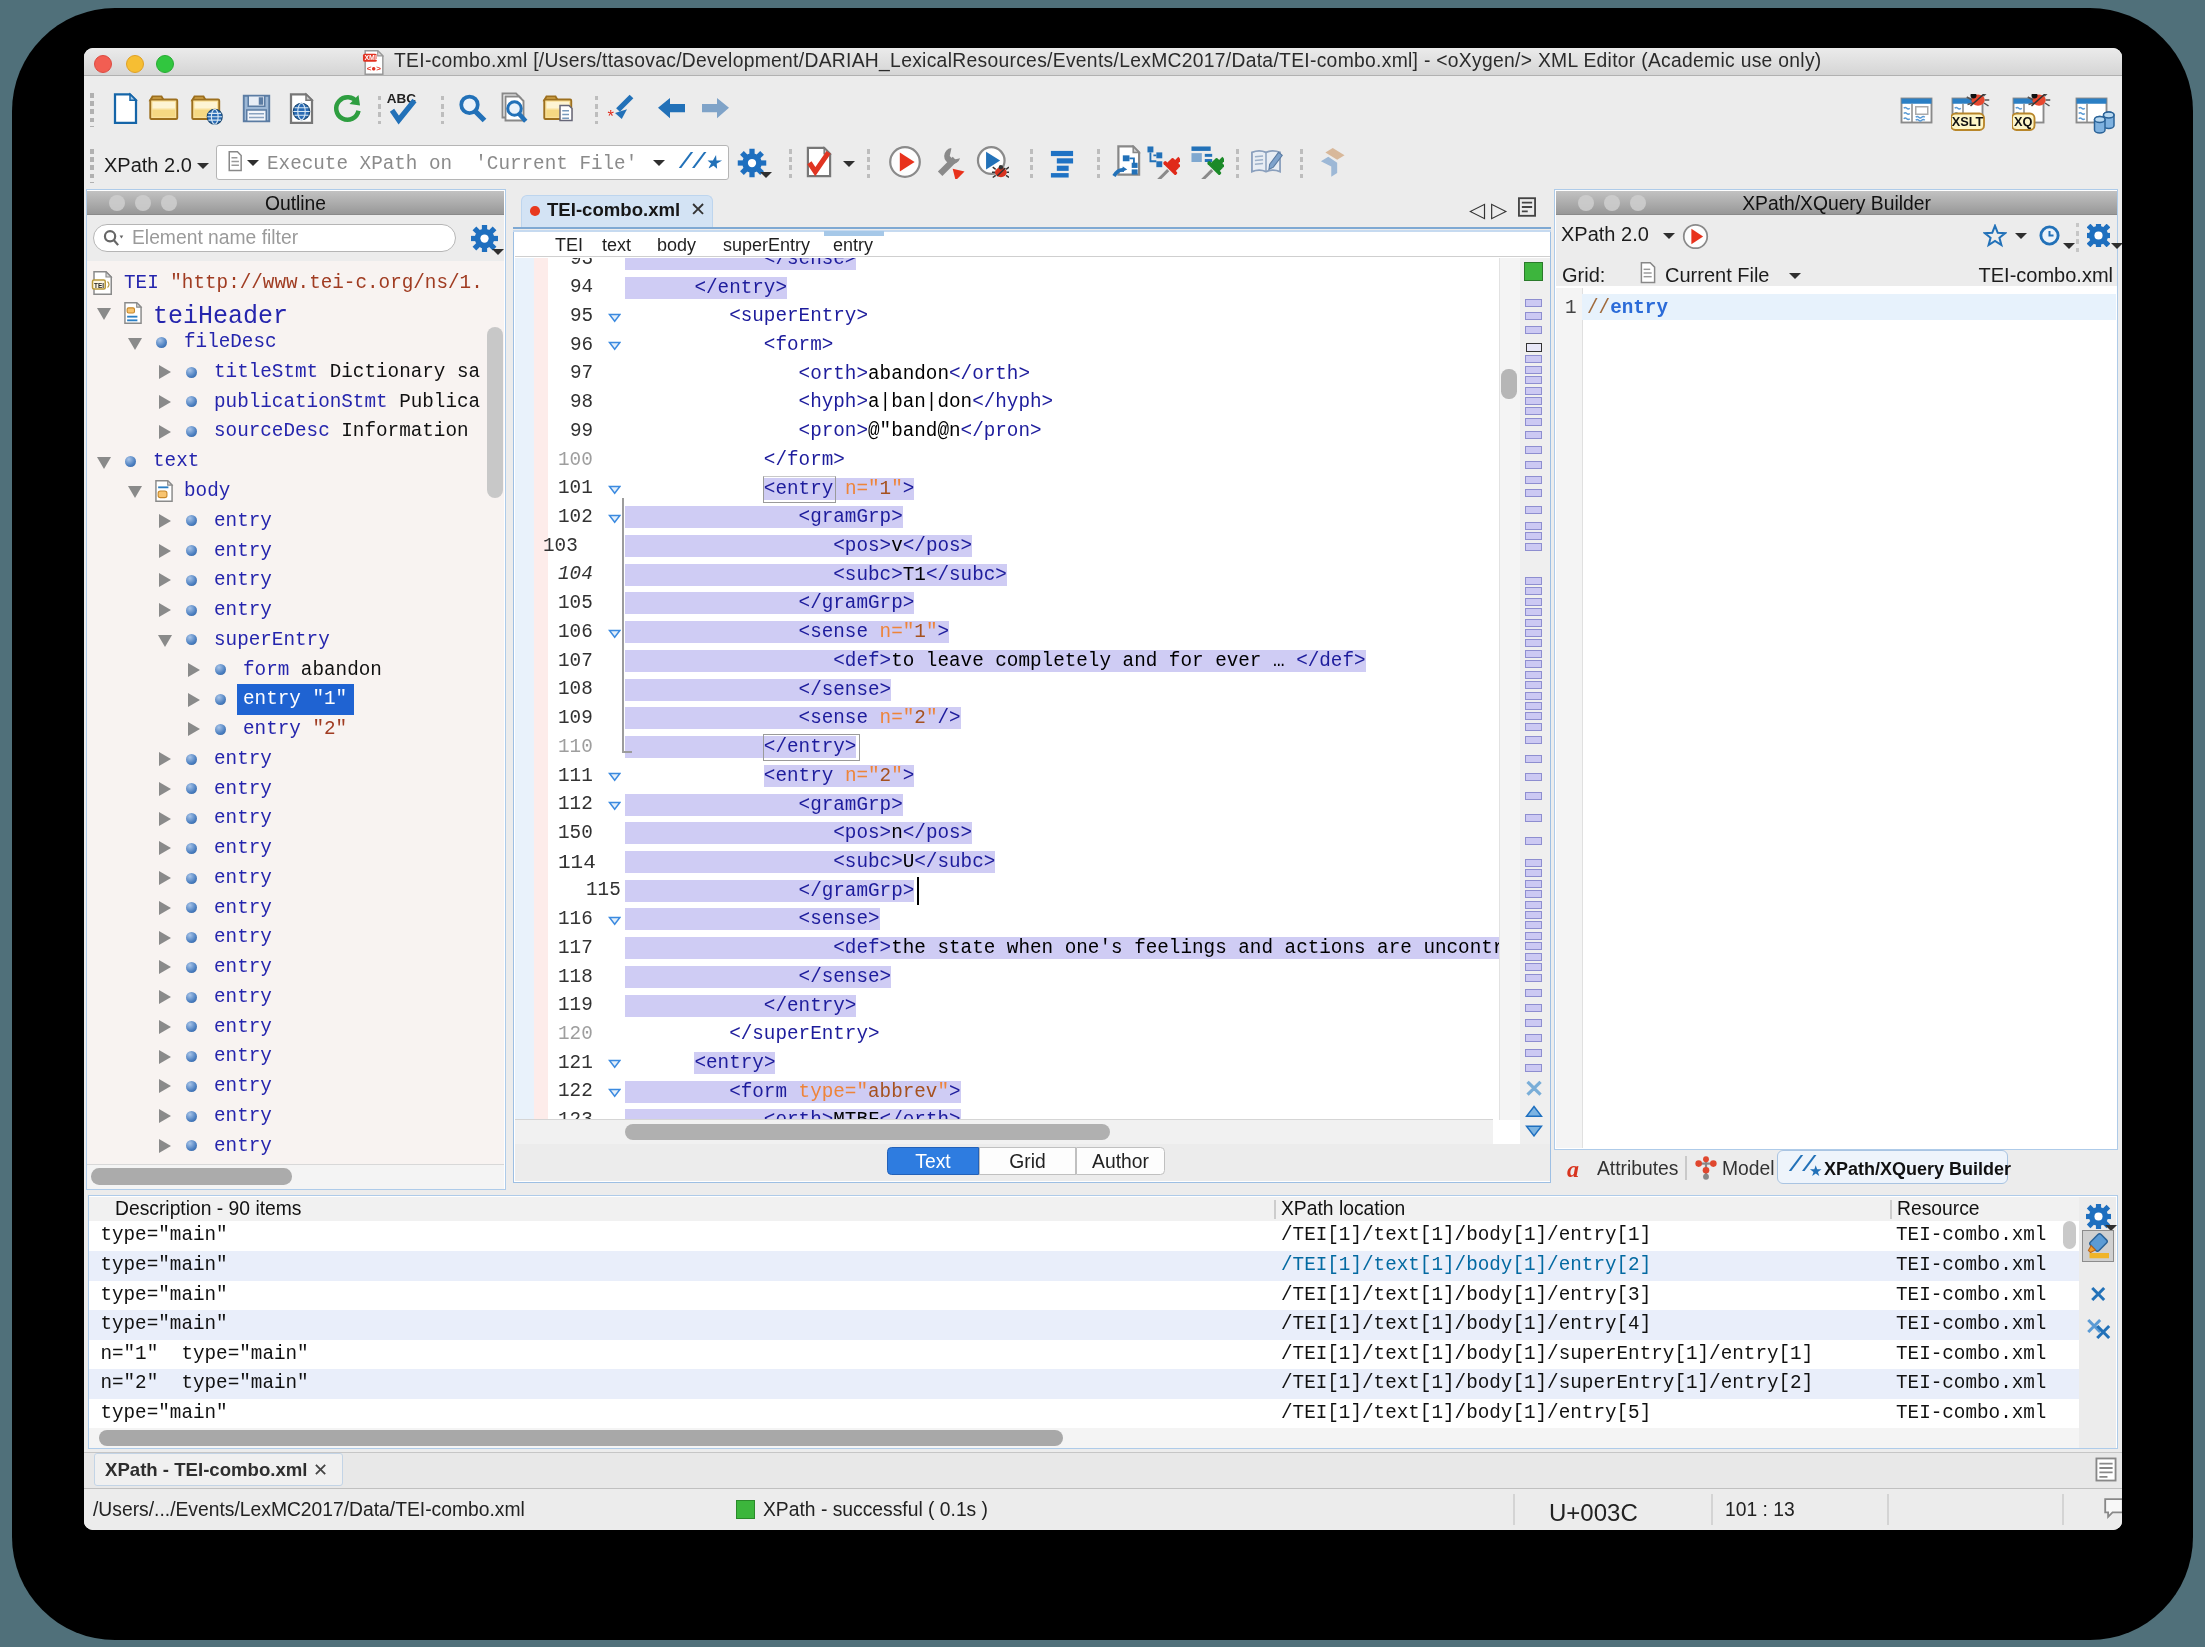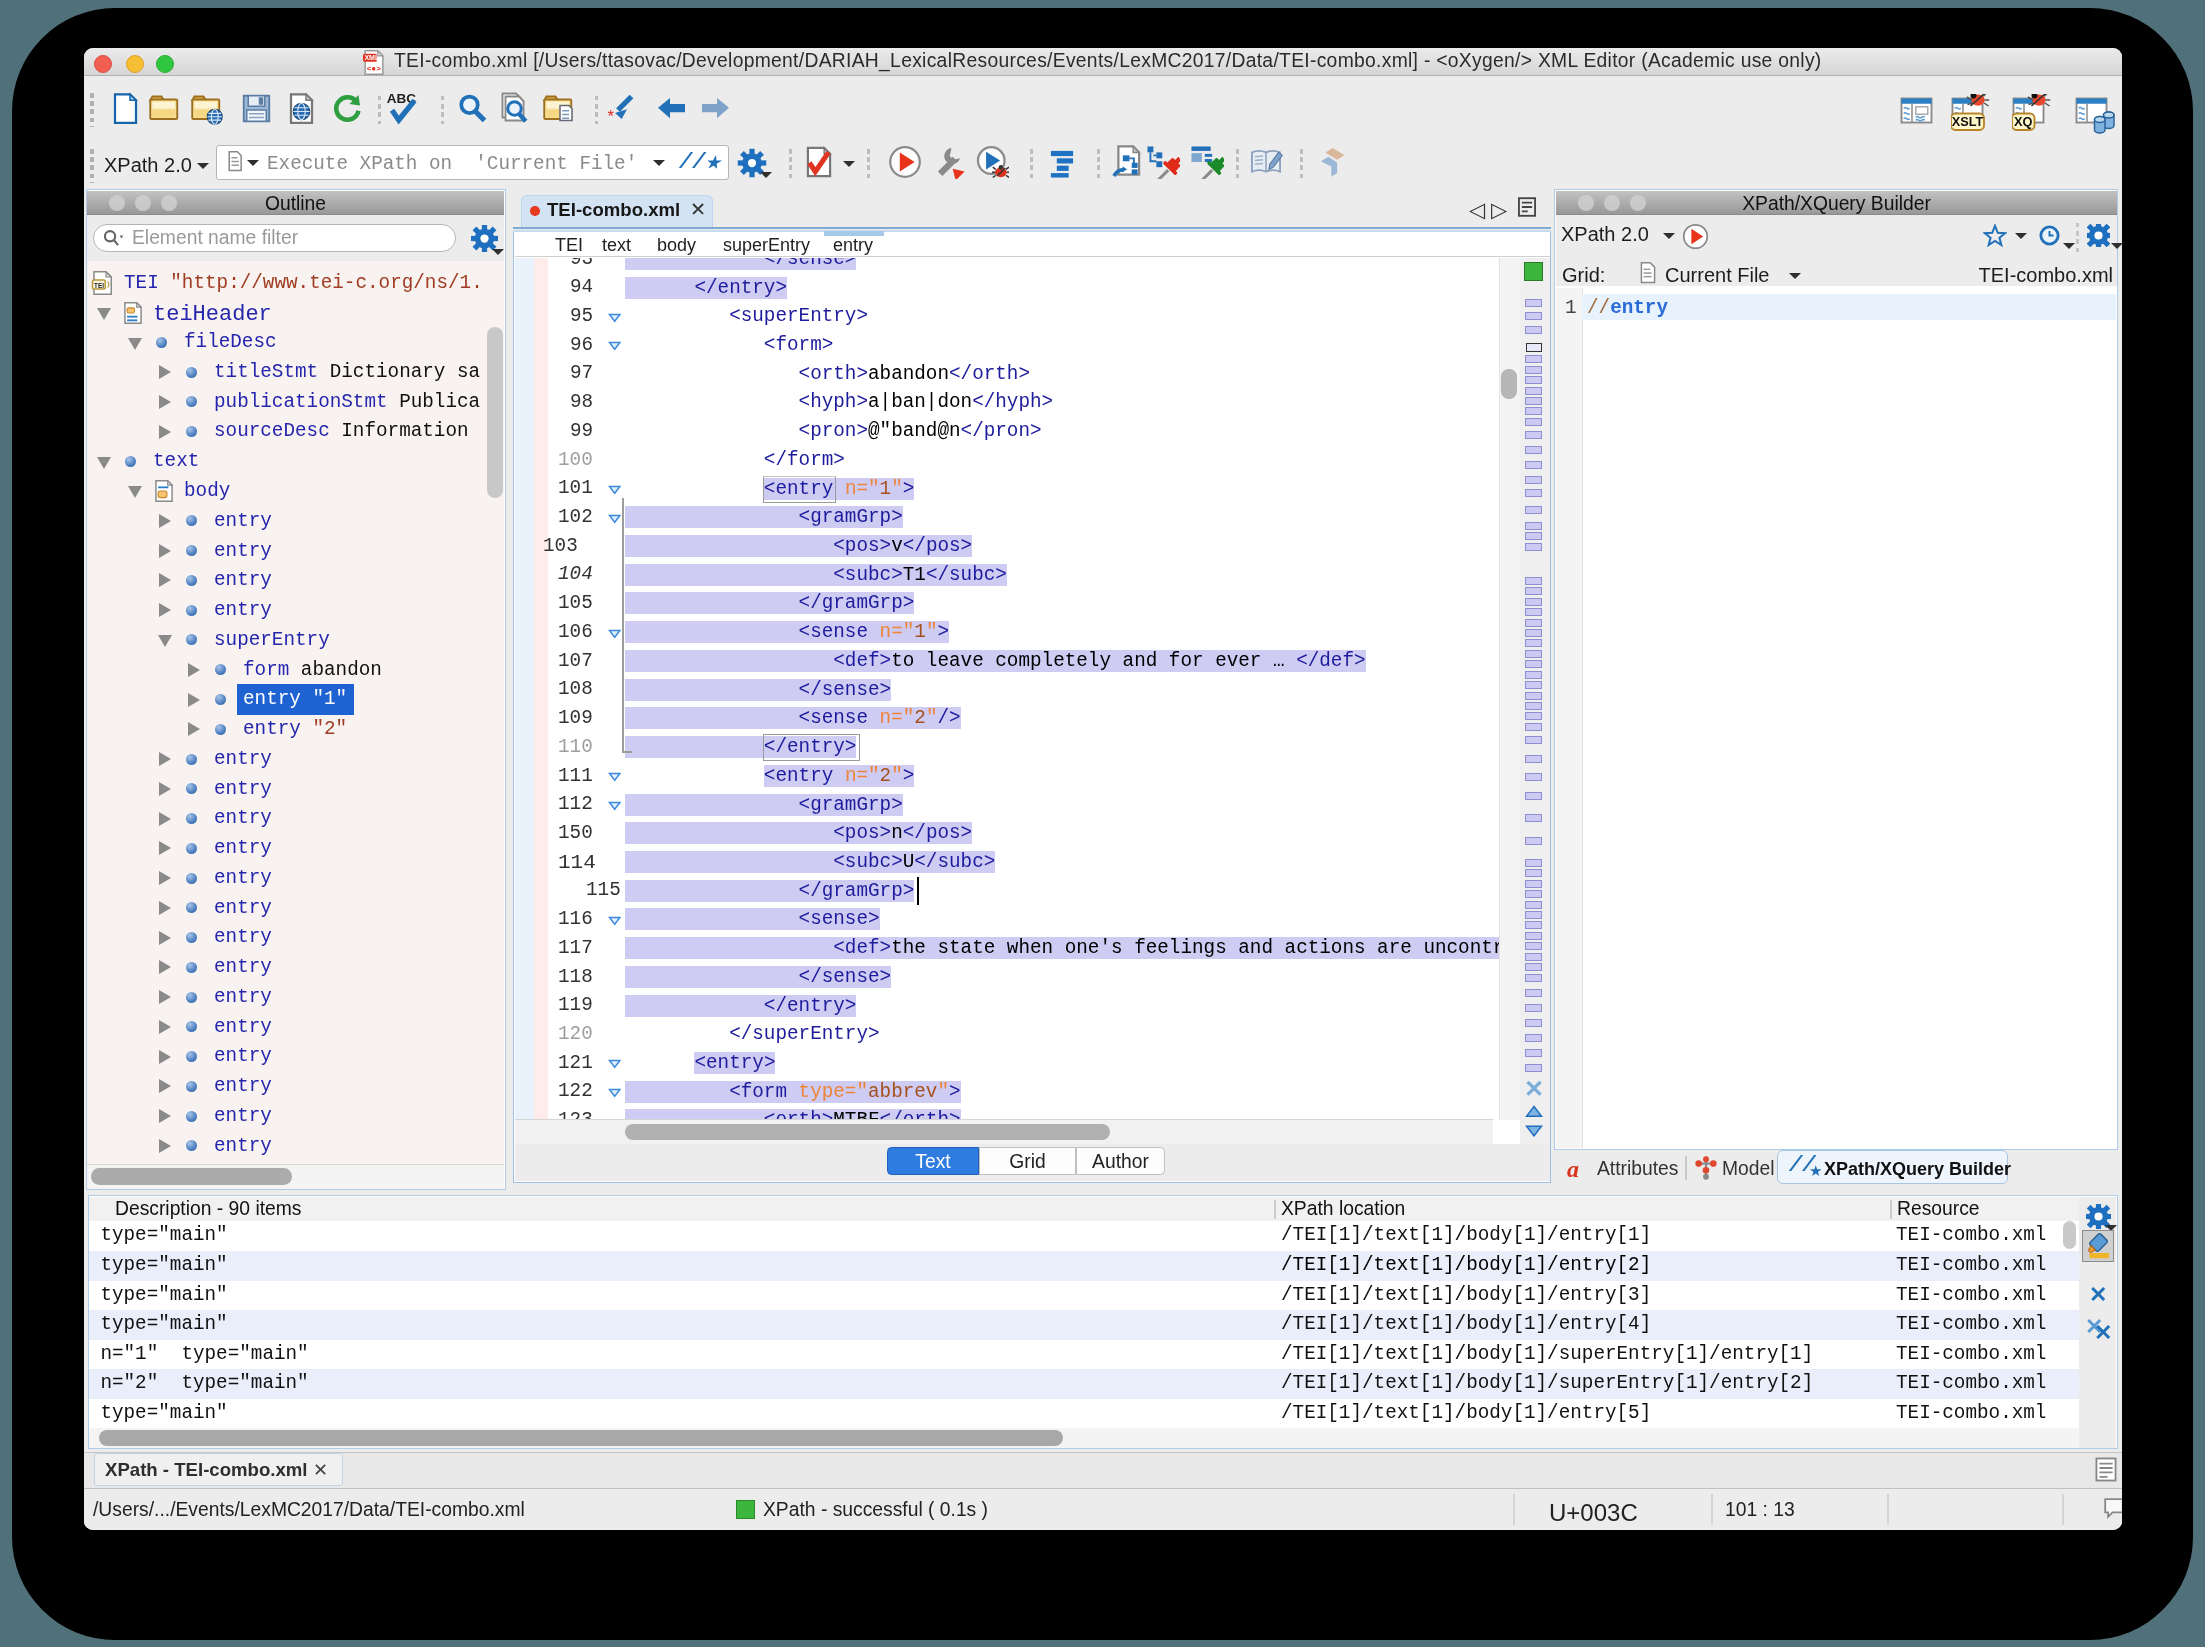--- a/index.html
+++ b/index.html
@@ -358,21 +358,21 @@
         </svg></div>
 <div class="abs" style="left:37px;top:9.7px;font-size:19.3px;white-space:nowrap"><span class="mono" style="color:#2525ad">TEI</span><span class="mono" style="color:#a03c22">&nbsp;"http://www.tei-c.org/ns/1.</span></div>
 <div style="position:absolute;left:9.7px;top:47px;width:0;height:0;border-top:12px solid #8a8a8a;border-left:7.4px solid transparent;border-right:7.4px solid transparent"></div>
 <div class="abs" style="left:35px;top:41px"><svg width="22" height="22" viewBox="0 0 30 30" style="">
           <path d="M4 1 h16 l6 6 v22 h-22 z" fill="#fff" stroke="#8a8a8a" stroke-width="2"></path>
           <path d="M20 1 l6 6 h-6 z" fill="#d8d8d8" stroke="#8a8a8a" stroke-width="1.5"></path>
           <rect x="7" y="8" width="10" height="7" rx="2" fill="#f8c470" stroke="#c8882a" stroke-width="1.5"></rect>
           <line x1="7" y1="20" x2="21" y2="20" stroke="#2b7fc4" stroke-width="2.5"></line>
           <line x1="7" y1="25" x2="21" y2="25" stroke="#2b7fc4" stroke-width="2.5"></line>
         </svg></div>
-<div class="abs" style="left:66px;top:39px;font-size:22px;white-space:nowrap"><span class="mono" style="color:#2525ad">teiHeader</span></div>
+<div class="abs" style="left:66px;top:39px;font-size:25px;white-space:nowrap"><span class="mono" style="color:#2525ad">teiHeader</span></div>
 <div style="position:absolute;left:41px;top:77px;width:0;height:0;border-top:12px solid #8a8a8a;border-left:7.4px solid transparent;border-right:7.4px solid transparent"></div>
 <div style="position:absolute;left:69px;top:76px;width:11px;height:11px;border-radius:50%;background:radial-gradient(circle at 35% 30%,#a8c4e8,#4c7fc0 60%,#2d5c9c)"></div>
 <div class="abs" style="left:97px;top:69px;font-size:19.3px;white-space:nowrap"><span class="mono" style="color:#2525ad">fileDesc</span></div>
 <div style="position:absolute;left:72px;top:104px;width:0;height:0;border-left:12px solid #8a8a8a;border-top:7.4px solid transparent;border-bottom:7.4px solid transparent"></div>
 <div style="position:absolute;left:99px;top:106px;width:11px;height:11px;border-radius:50%;background:radial-gradient(circle at 35% 30%,#a8c4e8,#4c7fc0 60%,#2d5c9c)"></div>
 <div class="abs" style="left:127px;top:99px;font-size:19.3px;white-space:nowrap"><span class="mono" style="color:#2525ad">titleStmt</span><span class="mono" style="color:#111">&nbsp;Dictionary sa</span></div>
 <div style="position:absolute;left:72px;top:134px;width:0;height:0;border-left:12px solid #8a8a8a;border-top:7.4px solid transparent;border-bottom:7.4px solid transparent"></div>
 <div style="position:absolute;left:99px;top:135px;width:11px;height:11px;border-radius:50%;background:radial-gradient(circle at 35% 30%,#a8c4e8,#4c7fc0 60%,#2d5c9c)"></div>
 <div class="abs" style="left:127px;top:129px;font-size:19.3px;white-space:nowrap"><span class="mono" style="color:#2525ad">publicationStmt</span><span class="mono" style="color:#111">&nbsp;Publica</span></div>
 <div style="position:absolute;left:72px;top:164px;width:0;height:0;border-left:12px solid #8a8a8a;border-top:7.4px solid transparent;border-bottom:7.4px solid transparent"></div>
@@ -745,21 +745,21 @@
 <div class="abs" style="left:1190px;top:1152px;width:1.5px;height:19.3px;background:#ccc"></div>
 <div class="abs" style="left:1197px;top:1150px;font-size:19.3px;color:#111">XPath location</div>
 <div class="abs" style="left:1806px;top:1152px;width:1.5px;height:19.3px;background:#ccc"></div>
 <div class="abs" style="left:1813px;top:1150px;font-size:19.3px;color:#111">Resource</div>
 <div class="abs" style="left:5.2px;top:1173px;width:1990px;height:30px;background:#fff"></div>
 <div class="abs mono" style="left:16.4px;top:1176px;font-size:19.3px;color:#111">type="main"</div>
 <div class="abs mono" style="left:1197px;top:1176px;font-size:19.3px;color:#111">/TEI[1]/text[1]/body[1]/entry[1]</div>
 <div class="abs mono" style="left:1812px;top:1176px;font-size:19.3px;color:#111">TEI-combo.xml</div>
 <div class="abs" style="left:5.2px;top:1203px;width:1990px;height:30px;background:#e9eefa"></div>
 <div class="abs mono" style="left:16.4px;top:1206px;font-size:19.3px;color:#111">type="main"</div>
-<div class="abs mono" style="left:1197px;top:1206px;font-size:19.3px;color:#000000">/TEI[1]/text[1]/body[1]/entry[2]</div>
+<div class="abs mono" style="left:1197px;top:1206px;font-size:19.3px;color:#0369a1">/TEI[1]/text[1]/body[1]/entry[2]</div>
 <div class="abs mono" style="left:1812px;top:1206px;font-size:19.3px;color:#111">TEI-combo.xml</div>
 <div class="abs" style="left:5.2px;top:1233px;width:1990px;height:30px;background:#fff"></div>
 <div class="abs mono" style="left:16.4px;top:1236px;font-size:19.3px;color:#111">type="main"</div>
 <div class="abs mono" style="left:1197px;top:1236px;font-size:19.3px;color:#111">/TEI[1]/text[1]/body[1]/entry[3]</div>
 <div class="abs mono" style="left:1812px;top:1236px;font-size:19.3px;color:#111">TEI-combo.xml</div>
 <div class="abs" style="left:5.2px;top:1262px;width:1990px;height:30px;background:#e9eefa"></div>
 <div class="abs mono" style="left:16.4px;top:1265px;font-size:19.3px;color:#111">type="main"</div>
 <div class="abs mono" style="left:1197px;top:1265px;font-size:19.3px;color:#111">/TEI[1]/text[1]/body[1]/entry[4]</div>
 <div class="abs mono" style="left:1812px;top:1265px;font-size:19.3px;color:#111">TEI-combo.xml</div>
 <div class="abs" style="left:5.2px;top:1292px;width:1990px;height:30px;background:#fff"></div>

